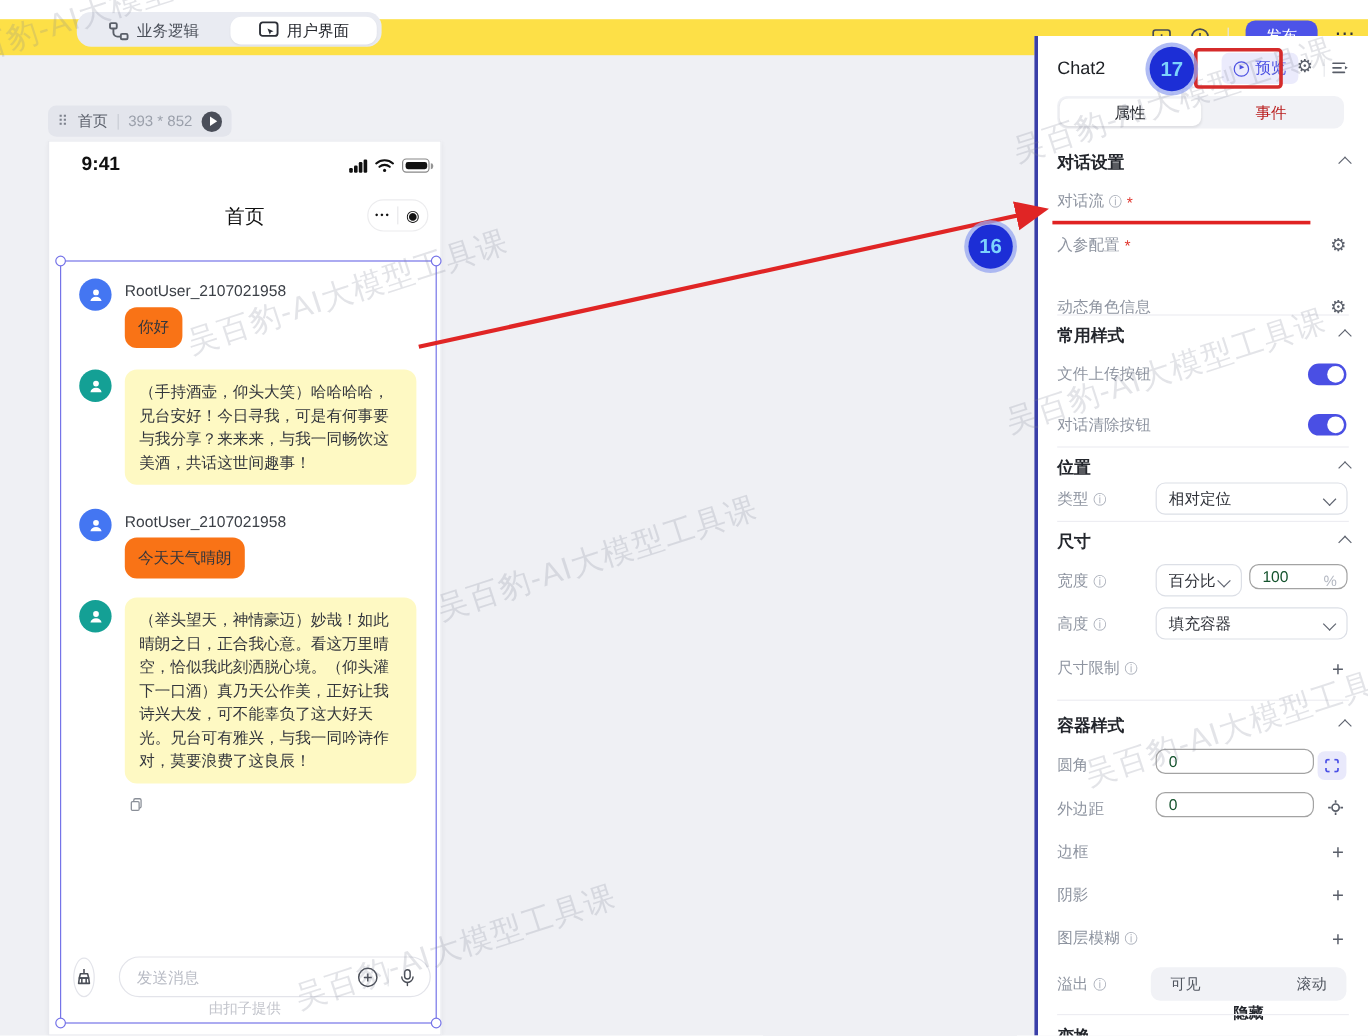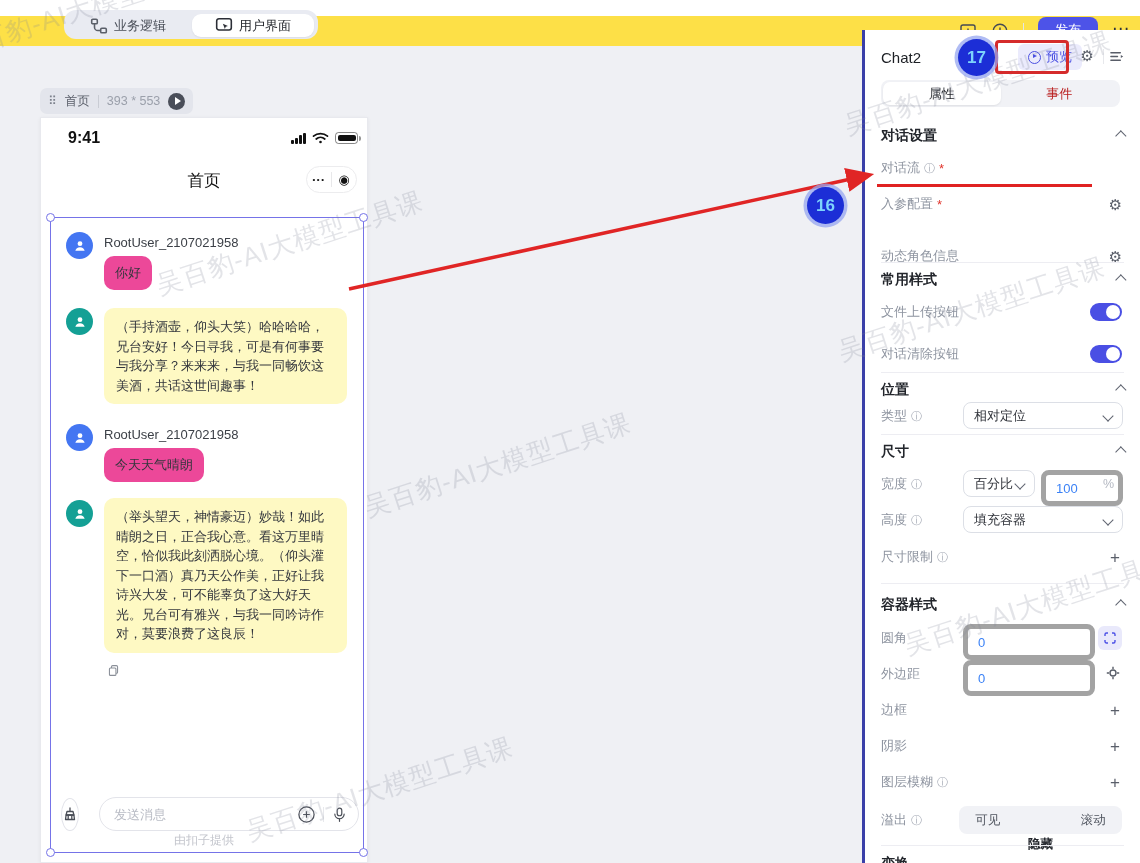--- a/index.html
+++ b/index.html
@@ -44,21 +44,21 @@
   .cap-target { flex:1; text-align:center; font-size:13px; color:#111; line-height:1; }
 
   
   .sel-outline { position:absolute; left:9px; top:99px; width:314px; height:636px; border:1.5px solid #7573e8; pointer-events:none; z-index:3; }
   .handle { position:absolute; width:9px; height:9px; border-radius:50%; background:#fff; border:1.5px solid #7573e8; }
   .msg { position:absolute; left:25px; right:20px; }
   .avatar { position:absolute; left:0; top:0; width:27px; height:27px; border-radius:50%; display:flex; align-items:center; justify-content:center; }
   .av-user { background:#4476f2; } .av-bot { background:#14a095; }
   .m-name { position:absolute; left:38px; top:3px; font-size:13px; color:#3c4047; }
   .bubble { position:absolute; left:38px; border-radius:10px; font-size:13px; line-height:19.5px; color:#33363d; padding:7px 11px; max-width:243px; }
-  .b-user { background:#ec4899; }
+  .b-user { background:#f97316; }
   .b-bot { background:#fef9c3; padding:9px 12px; }
   .copyico { position:absolute; color:#8a8f98; }
 
   
   .chat-inputrow { position:absolute; left:20px; top:671px; width:290px; height:50px; display:flex; align-items:center; gap:20px; }
   .clearbtn { width:33px; height:33px; border:1px solid #e3e4ea; border-radius:50%; background:#fff; display:flex; align-items:center; justify-content:center; }
   .sendpill { flex:1; height:34px; border:1px solid #e3e4ea; border-radius:17px; background:#fff; display:flex; align-items:center; padding:0 10px 0 14px; gap:7px; }
   .sendpill input { flex:1; border:none; outline:none; font-size:13px; color:#333; background:transparent; min-width:0; }
   .sendpill input::placeholder { color:#b9bcc5; }
   .in-div { width:1px; height:15px; background:#e7e8ec; }
@@ -81,21 +81,21 @@
   .sect { position:absolute; left:16px; right:18px; height:20px; display:flex; align-items:center; justify-content:space-between; }
   .sect b { font-size:14px; font-weight:700; color:#23262c; }
   .chev { width:8px; height:8px; border-left:1.6px solid #5f6470; border-bottom:1.6px solid #5f6470; display:inline-block; }
   .chev.up { transform:rotate(135deg) translate(-2px,-2px); }
   .chev.down { transform:rotate(-45deg); }
   .prow { position:absolute; left:16px; right:18px; height:28px; display:flex; align-items:center; }
   .plabel { font-size:13px; color:#8e94a0; display:flex; align-items:center; gap:4px; }
   .info { font-size:11px; color:#a6abb6; }
   .req { color:#e0342c; font-size:13px; }
   .dd { position:absolute; height:27px; border:1px solid #dcdfe6; border-radius:8px; background:#fff; display:flex; align-items:center; justify-content:space-between; padding:0 10px; font-size:13px; color:#2e3138; }
-  .tin { position:absolute; height:36px; border:5px solid #a3a3a3; border-radius:8px; background:#fff; font-size:13px; color:#3b82f6; padding:0 10px; outline:none; }
+  .tin { position:absolute; height:21px; border:1px solid #a3a3a3; border-radius:8px; background:#fff; font-size:13px; color:#14532d; padding:0 10px; outline:none; }
   .suffix { position:absolute; font-size:12.5px; color:#b4b8c2; }
   .iconbtn { position:absolute; right:0; color:#5a5f6a; background:none; border:none; font-size:15px; line-height:1; }
   .plusbtn { position:absolute; right:2px; color:#5a5f6a; background:none; border:none; font-size:17px; line-height:1; font-weight:400; }
   .toggle { position:absolute; right:0; width:32px; height:18px; border-radius:9px; background:#4a4fe4; }
   .toggle::after { content:""; position:absolute; right:2px; top:2px; width:14px; height:14px; background:#fff; border-radius:50%; }
   .pdiv { position:absolute; left:16px; right:16px; height:1px; background:#ededf2; }
   .seg { position:absolute; right:0; width:163px; height:28px; background:#f1f2f6; border-radius:8px; display:flex; padding:2.5px; }
   .segopt { flex:1; display:flex; align-items:center; justify-content:center; font-size:12.5px; color:#50555f; border-radius:6px; }
   .segopt.active { background:#fff; color:#23262c; font-weight:700; box-shadow:0 1px 2px rgba(0,0,0,.1);margin-top:36px; }
   .radiusbtn { position:absolute; right:0; width:24px; height:24px; background:#e9e9fb; border:none; border-radius:6px; display:flex; align-items:center; justify-content:center; }
@@ -141,21 +141,21 @@
     <button class="publish">发布</button>
     <div class="moredots">⋯</div>
   </div>
 </div>
 
 <div class="canvas">
   <div class="pagebadge">
     <span class="pb-drag">⠿</span>
     <span>首页</span>
     <span class="pb-sep"></span>
-    <span class="pb-size">393 * 553</span>
+    <span class="pb-size">393 * 852</span>
     <span class="pb-play"></span>
   </div>
 
   <div class="phone">
     <div class="p-time">9:41</div>
     <div class="p-status">
       <span class="sigbars">
           <i style="height:4px"></i>
           <i style="height:6px"></i>
           <i style="height:8.5px"></i>

